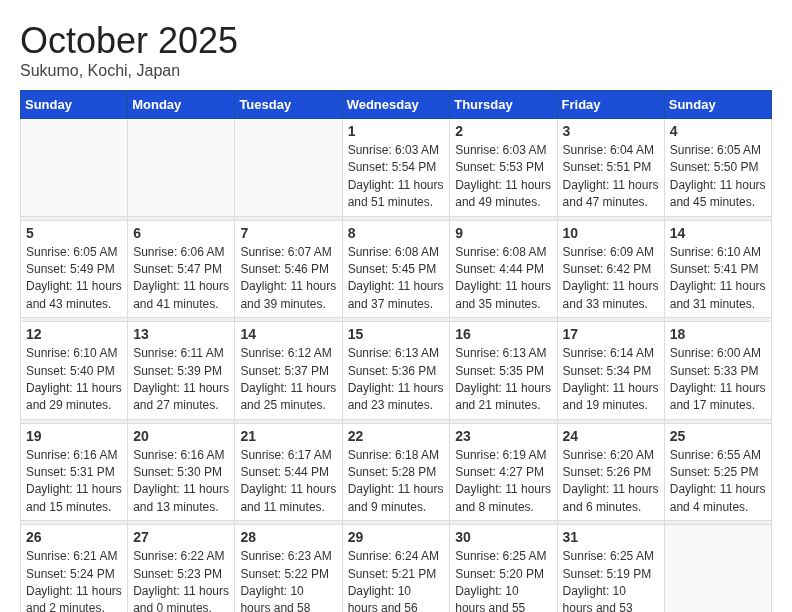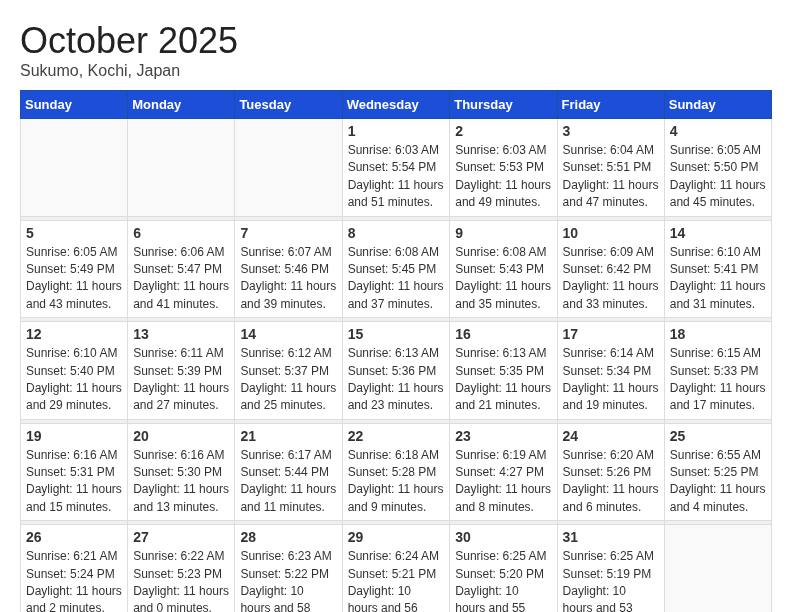--- a/index.html
+++ b/index.html
@@ -160,21 +160,21 @@
         </td>
         <td>
           <span class="day-num">8</span>
           <div class="day-info">Sunrise: 6:08 AM
 Sunset: 5:45 PM
 Daylight: 11 hours and 37 minutes.</div>
         </td>
         <td>
           <span class="day-num">9</span>
           <div class="day-info">Sunrise: 6:08 AM
-Sunset: 5:43 PM
+Sunset: 4:44 PM
 Daylight: 11 hours and 35 minutes.</div>
         </td>
         <td>
           <span class="day-num">10</span>
           <div class="day-info">Sunrise: 6:09 AM
 Sunset: 6:42 PM
 Daylight: 11 hours and 33 minutes.</div>
         </td>
         <td>
           <span class="day-num">14</span>
@@ -224,21 +224,21 @@
 Daylight: 11 hours and 21 minutes.</div>
         </td>
         <td>
           <span class="day-num">17</span>
           <div class="day-info">Sunrise: 6:14 AM
 Sunset: 5:34 PM
 Daylight: 11 hours and 19 minutes.</div>
         </td>
         <td>
           <span class="day-num">18</span>
-          <div class="day-info">Sunrise: 6:15 AM
+          <div class="day-info">Sunrise: 6:00 AM
 Sunset: 5:33 PM
 Daylight: 11 hours and 17 minutes.</div>
         </td>
       </tr>
       <tr class="row-separator">
         <td></td>
         <td></td>
         <td></td>
         <td></td>
         <td></td>

